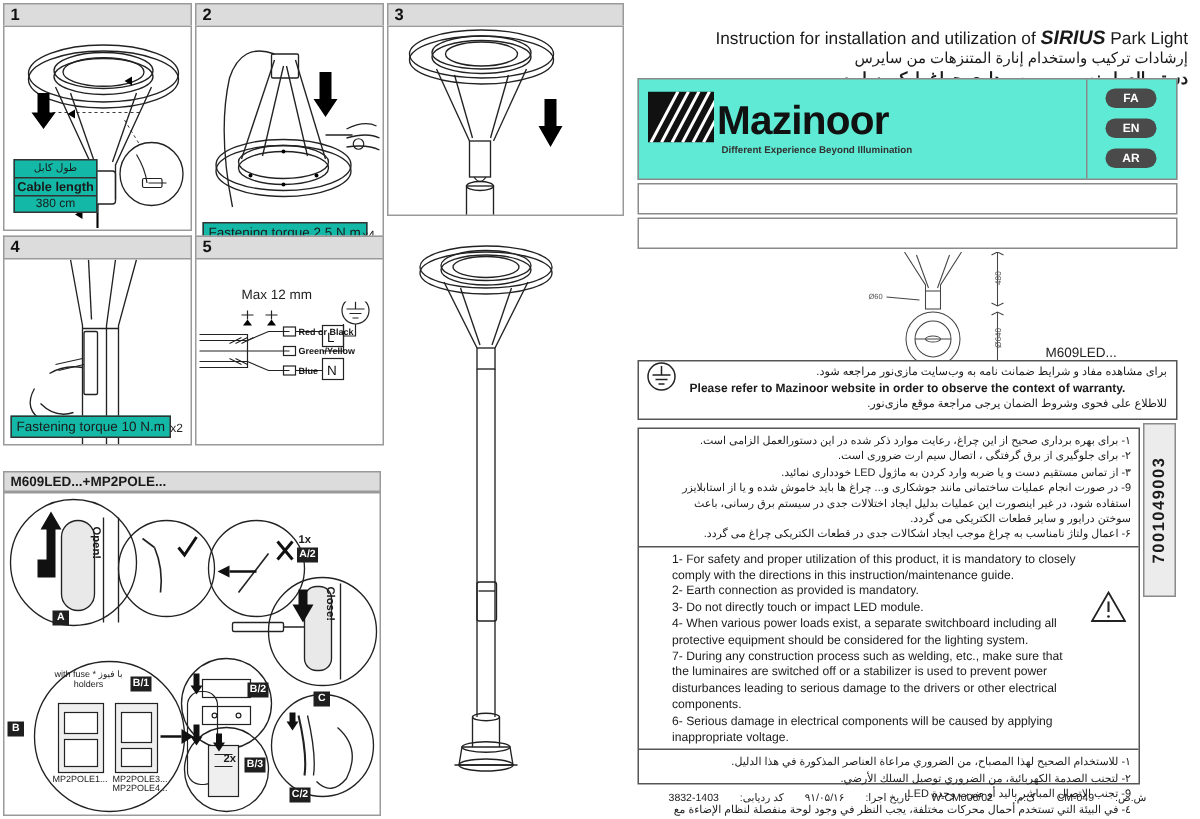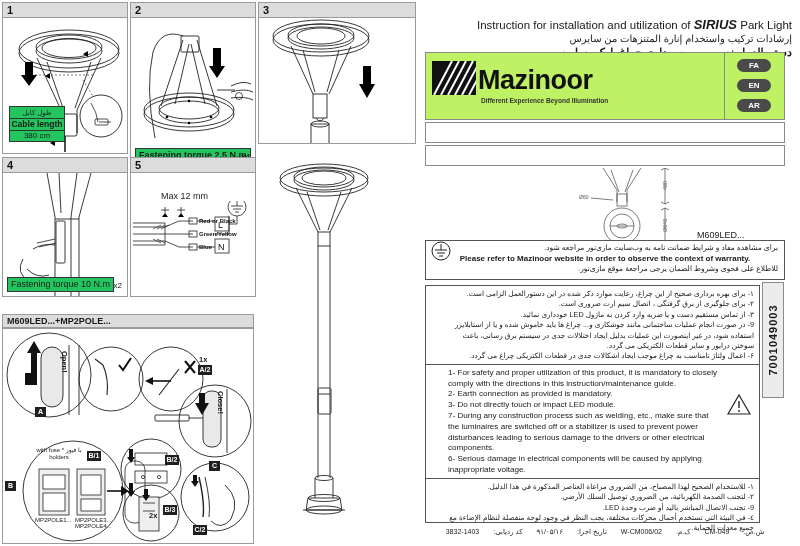--- a/index.html
+++ b/index.html
@@ -6,36 +6,36 @@
   body{width:800px;height:546px;position:relative;overflow:hidden;
        font-family:"Liberation Sans",sans-serif;color:#1a1a1a;}
 
   .panel{position:absolute;box-sizing:border-box;}
   .step-head{height:15px;background:#dcdcdc;border:1px solid #9a9a9a;
        border-bottom:none;font-size:11px;font-weight:bold;line-height:14px;
        padding-left:4px;color:#111;box-sizing:border-box;}
   .step-body{border:1px solid #9a9a9a;background:#fff;position:relative;
        box-sizing:border-box;overflow:hidden;}
 
-  .cap{position:absolute;border:1px solid #333;background:#22c55e;
+  .cap{position:absolute;border:1px solid #333;background:#14b8a6;
        font-size:8.5px;line-height:11px;padding:1px 3px;white-space:nowrap;}
   .cap.big{font-size:9px;}
   .xlabel{position:absolute;font-size:8px;color:#222;}
   .tiny{font-size:6px;line-height:7px;}
   .rtlmini{direction:rtl;text-align:center;font-size:7px;}
 
   svg{display:block;}
   .title-fa{position:absolute;right:8px;top:2px;font-size:11px;font-weight:bold;
        direction:rtl;margin-top:44px;}
   .title-en{position:absolute;right:8px;top:17px;font-size:11.5px;}
   .title-en i{font-style:italic;font-weight:bold;font-size:13px;}
   .title-ar{position:absolute;right:8px;top:33px;font-size:10px;direction:rtl;}
 
   .brandbox{position:absolute;left:425px;top:52px;width:360px;height:68px;
-       border:1px solid #8a8a8a;background:#bef264;box-sizing:border-box;}
+       border:1px solid #8a8a8a;background:#5eead4;box-sizing:border-box;}
   .brandname{position:absolute;left:52px;top:12px;font-size:27px;font-weight:bold;
        letter-spacing:-0.5px;color:#111;}
   .brandsub{position:absolute;left:55px;top:44px;font-size:6.5px;color:#333;
        font-weight:bold;}
   .langcol{position:absolute;right:0;top:0;width:60px;height:100%;
        border-left:1px solid #8a8a8a;box-sizing:border-box;}
   .badge{position:absolute;left:12px;width:34px;height:13px;border-radius:7px;
        background:#4a4a4a;color:#fff;font-size:8px;font-weight:bold;
        text-align:center;line-height:13px;}
 
@@ -123,21 +123,21 @@
     <div class="cap" style="left:6px;top:88px;width:54px;text-align:center;padding:0;">
       <div class="rtlmini" style="border-bottom:1px solid #333;">طول کابل</div>
       <div style="font-size:8.5px;font-weight:bold;border-bottom:1px solid #333;line-height:11px;">Cable length</div>
       <div style="font-size:8px;line-height:10px;">380 cm</div>
     </div>
   </div>
 </div>
 
 <div class="panel" style="left:130px;top:2px;width:126px;height:152px;">
   <div class="step-head">2</div>
-  <div class="step-body" style="height:151px;font-weight:bold;">
+  <div class="step-body" style="height:151px;">
     <svg width="124" height="136" viewBox="0 0 124 136">
       <g fill="none" stroke="#222" stroke-width="0.9">
         <ellipse cx="58" cy="96" rx="45" ry="17"></ellipse>
         <ellipse cx="58" cy="92" rx="45" ry="17"></ellipse>
         <ellipse cx="58" cy="94" rx="30" ry="11"></ellipse>
         <ellipse cx="58" cy="90" rx="30" ry="11"></ellipse>
         <path d="M52 22 L30 88"></path>
         <path d="M66 22 L86 88"></path>
         <path d="M58 26 L44 86"></path>
         <path d="M60 26 L74 86"></path>
@@ -359,21 +359,21 @@
   <div class="sqlabel" style="left:2px;top:152px;">B</div>
   <div class="sqlabel" style="left:206px;top:132px;">C</div>
 
   <div class="sqlabel" style="left:195px;top:36px;width:14px;">A/2</div>
   <div class="sqlabel" style="left:84px;top:122px;width:14px;">B/1</div>
   <div class="sqlabel" style="left:162px;top:126px;width:14px;">B/2</div>
   <div class="sqlabel" style="left:160px;top:176px;width:14px;">B/3</div>
   <div class="sqlabel" style="left:190px;top:196px;width:14px;">C/2</div>
 
   <div class="cntlabel" style="left:196px;top:26px;">1x</div>
-  <div class="cntlabel" style="left:146px;top:182px;">2x</div>
+  <div class="cntlabel" style="left:146px;top:172px;">2x</div>
 
   <div class="vlabel" style="left:66px;top:22px;">Open!</div>
   <div class="vlabel" style="left:222px;top:62px;">Close!</div>
 
   <div class="tiny" style="position:absolute;left:30px;top:118px;width:52px;text-align:center;direction:rtl;">با فیوز * with fuse holders</div>
   <div class="tiny" style="position:absolute;left:32px;top:188px;">MP2POLE1...</div>
   <div class="tiny" style="position:absolute;left:72px;top:188px;">MP2POLE3...</div>
   <div class="tiny" style="position:absolute;left:72px;top:194px;">MP2POLE4...</div>
 </div>
 
@@ -448,20 +448,21 @@
     <span class="listrow">۱- برای بهره برداری صحیح از این چراغ، رعایت موارد ذکر شده در این دستورالعمل الزامی است.</span>
     <span class="listrow">۲- برای جلوگیری از برق گرفتگی ، اتصال سیم ارت ضروری است.</span>
     <span class="listrow">۳- از تماس مستقیم دست و یا ضربه وارد کردن به ماژول LED خودداری نمائید.</span>
     <span class="listrow">9- در صورت انجام عملیات ساختمانی مانند جوشکاری و... چراغ ها باید خاموش شده و یا از استابلایزر استفاده شود، در غیر اینصورت این عملیات بدلیل ایجاد اختلالات جدی در سیستم برق رسانی، باعث سوختن درایور و سایر قطعات الکتریکی می گردد.</span>
     <span class="listrow">۶- اعمال ولتاژ نامناسب به چراغ موجب ایجاد اشکالات جدی در قطعات الکتریکی چراغ می گردد.</span>
   </div>
   <div class="en-list">
     <span class="listrow">1- For safety and proper utilization of this product, it is mandatory to closely comply with the directions in this instruction/maintenance guide.</span>
     <span class="listrow">2- Earth connection as provided is mandatory.</span>
     <span class="listrow">3- Do not directly touch or impact LED module.</span>
+    <span class="listrow">4- When various power loads exist, a separate switchboard including all protective equipment should be considered for the lighting system.</span>
     <span class="listrow">7- During any construction process such as welding, etc., make sure that the luminaires are switched off or a stabilizer is used to prevent power disturbances leading to serious damage to the drivers or other electrical components.</span>
     <span class="listrow">6- Serious damage in electrical components will be caused by applying inappropriate voltage.</span>
     <svg class="warn-tri" width="24" height="22" viewBox="0 0 24 22">
       <path d="M12 2 L23 21 L1 21 Z" fill="none" stroke="#222" stroke-width="1.2"></path>
       <path d="M12 8 L12 15" stroke="#222" stroke-width="1.4"></path>
       <circle cx="12" cy="18" r="0.9" fill="#222"></circle>
     </svg>
   </div>
   <div class="ar-list">
     <span class="listrow">١- للاستخدام الصحيح لهذا المصباح، من الضروري مراعاة العناصر المذكورة في هذا الدليل.</span>

